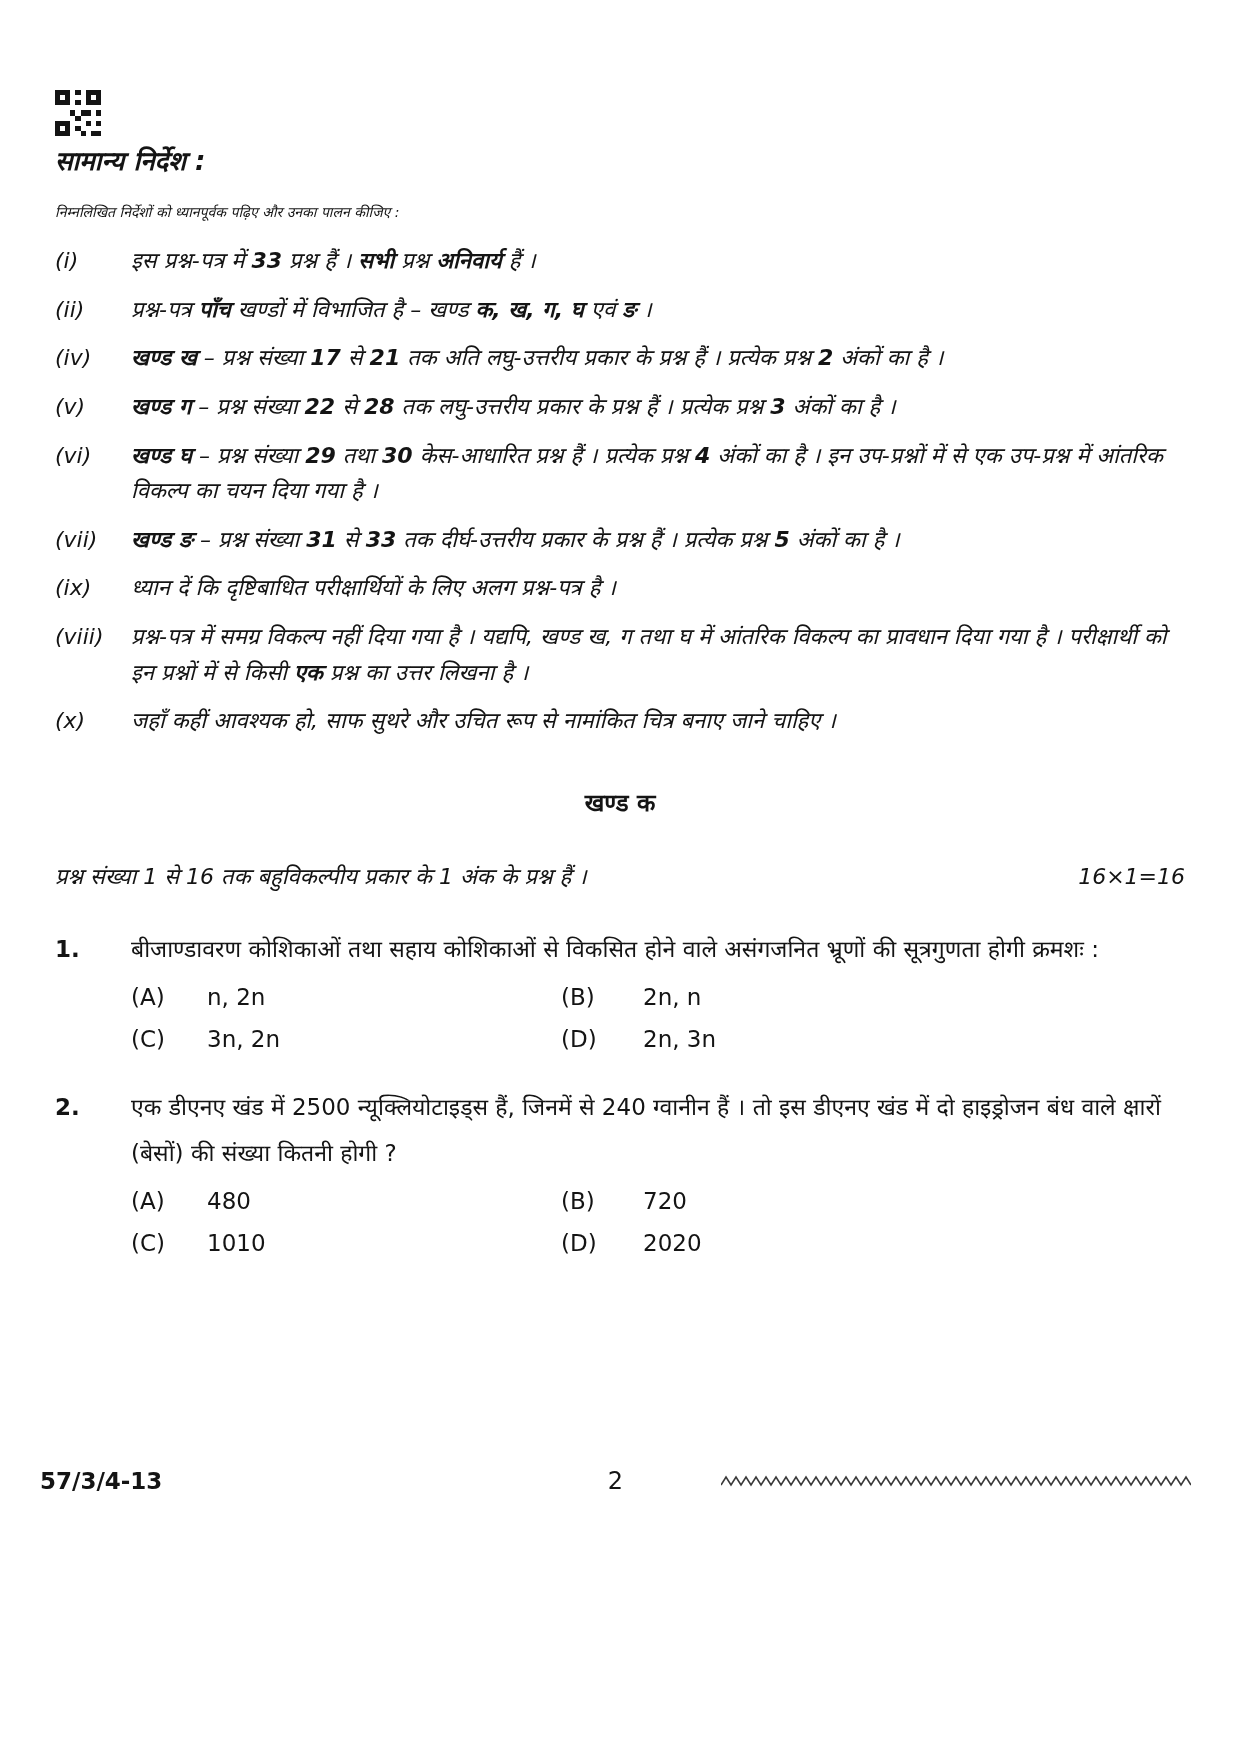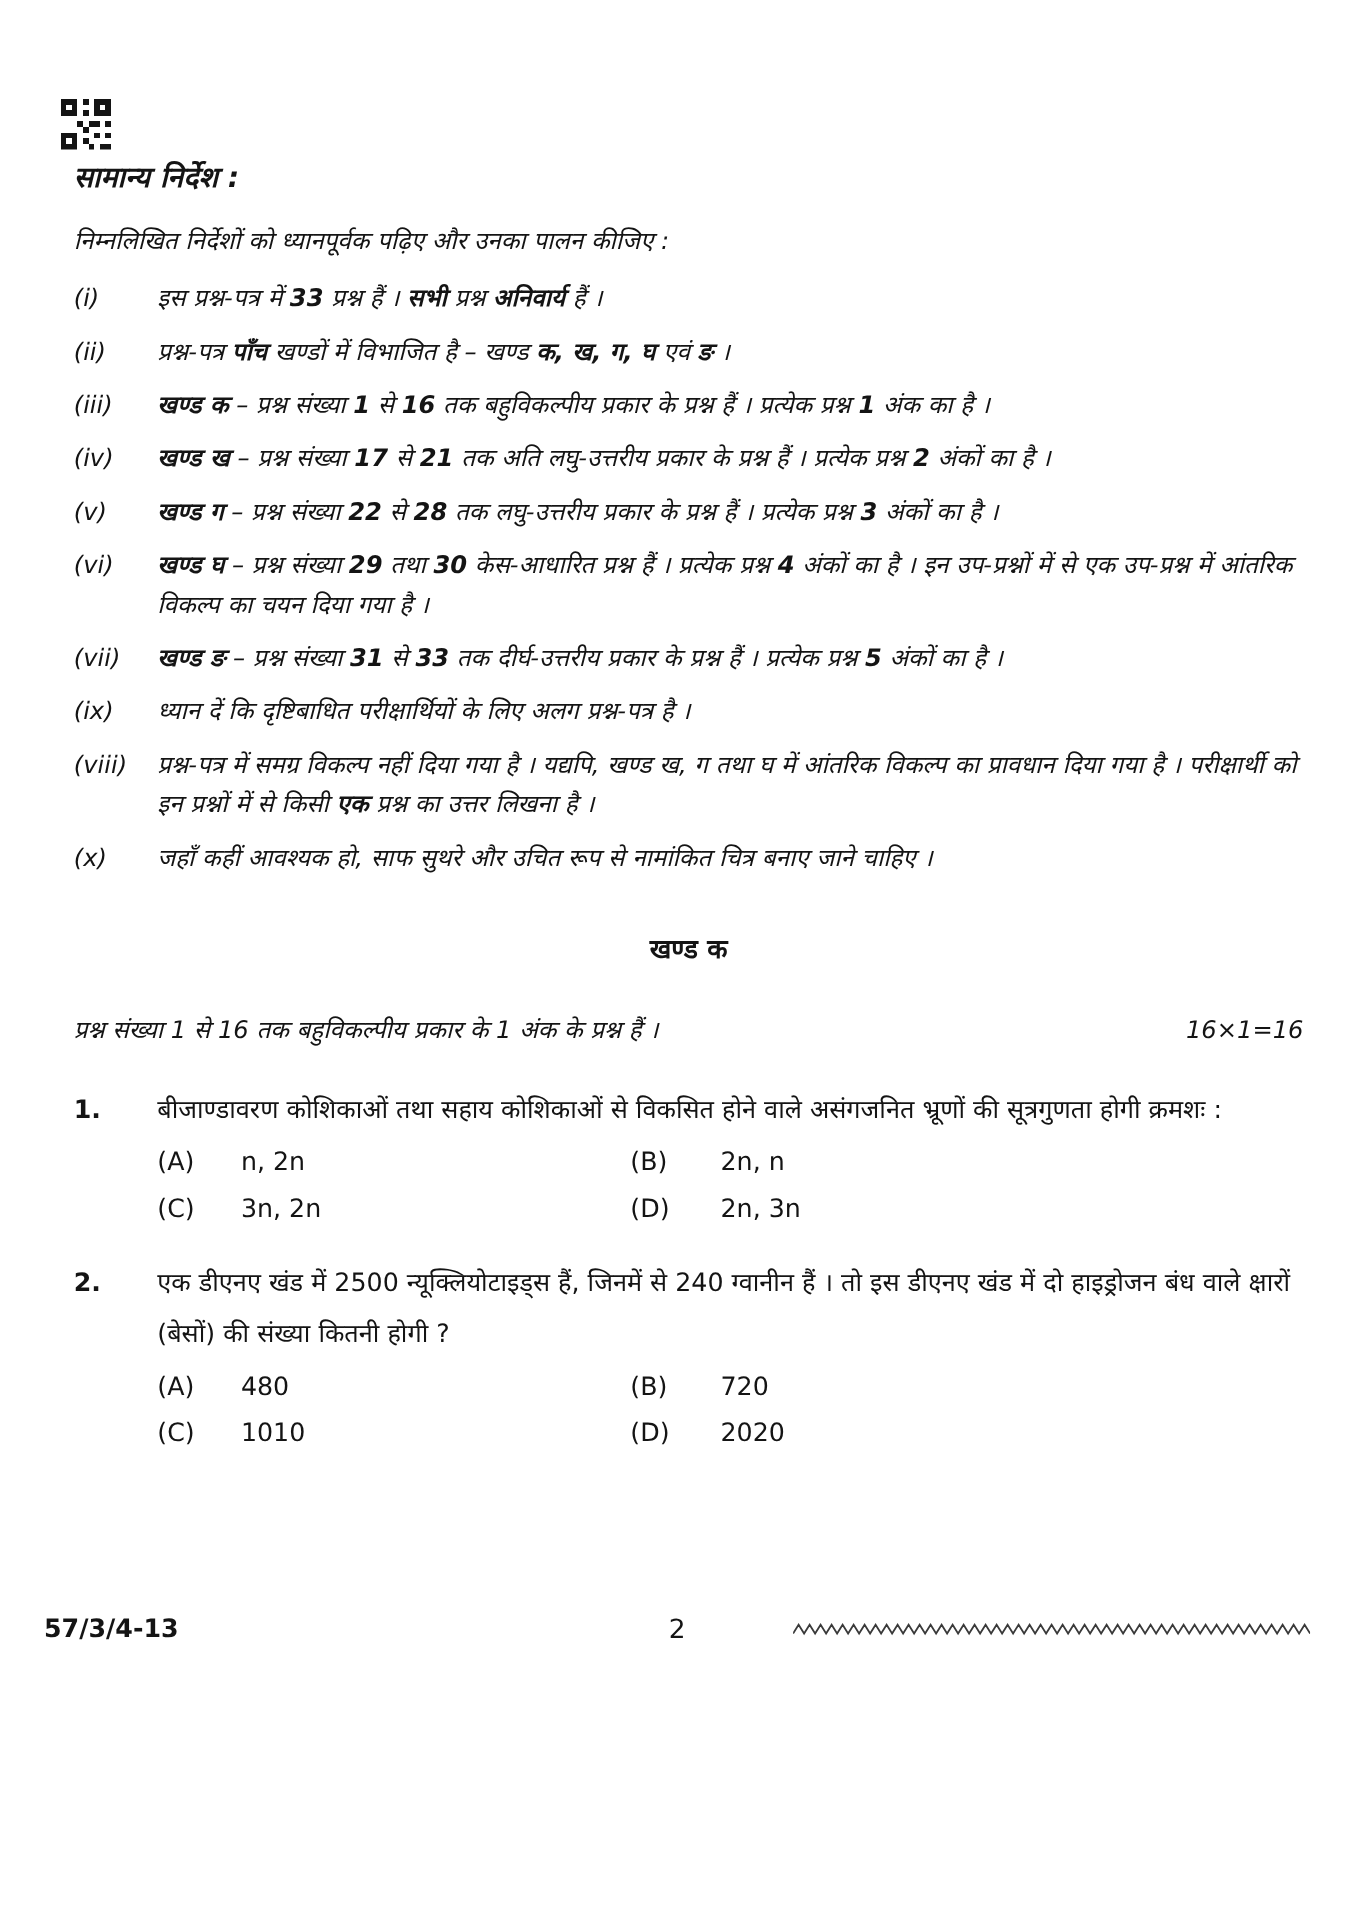--- a/index.html
+++ b/index.html
@@ -3,24 +3,24 @@
 <meta charset="utf-8">
 <style>
   * { margin:0; padding:0; box-sizing:border-box; }
   html,body { background:#d9d9d9; }
   .page {
     position:relative; width:1241px; height:1755px; margin:0 auto;
     background:#ffffff; color:#141414;
     font-family:"DejaVu Sans", sans-serif;
     overflow:hidden;
   }
-  .content { padding:142px 56px 0 55px;margin-left:12px; }
+  .content { padding:142px 56px 0 55px; }
   .qr { position:absolute; left:55px; top:90px; width:46px; height:46px; }
   .gi-head { font-size:26px; font-weight:700; font-style:italic; }
-  .gi-intro { font-size:22px; font-style:italic; margin-top:24px; }
+  .gi-intro { font-size:14px; font-style:italic; margin-top:24px; }
   .inst-list { margin-top:22px; font-style:italic; font-size:22px; }
   .inst-row { display:flex; margin-bottom:13px; line-height:1.62; }
   .inum { width:76px; flex:none; }
   .itext { flex:1; }
   .b { font-weight:700; }
   .section-head { text-align:center; font-size:24px; font-weight:700; margin-top:46px; }
   .note-row { display:flex; justify-content:space-between; align-items:baseline;
               margin-top:42px; font-size:22px; font-style:italic;text-align:center; }
   .questions { margin-top:36px; }
   .question { margin-bottom:32px; font-size:23px; }
@@ -69,24 +69,20 @@
     <p class="gi-intro">निम्नलिखित निर्देशों को ध्यानपूर्वक पढ़िए और उनका पालन कीजिए :</p>
 
     <div class="inst-list" id="inst-list">
         <div class="inst-row">
           <span class="inum">(i)</span>
           <div class="itext"><span>इस प्रश्न-पत्र में </span><span class="b">33</span><span> प्रश्न हैं । </span><span class="b">सभी</span><span> प्रश्न </span><span class="b">अनिवार्य</span><span> हैं ।</span></div>
         </div>
         <div class="inst-row">
           <span class="inum">(ii)</span>
           <div class="itext"><span>प्रश्न-पत्र </span><span class="b">पाँच</span><span> खण्डों में विभाजित है – खण्ड </span><span class="b">क, ख, ग, घ</span><span> एवं </span><span class="b">ङ</span><span> ।</span></div>
-        </div>
-        <div class="inst-row">
-          <span class="inum">(iii)</span>
-          <div class="itext"><span class="b">खण्ड क</span><span> – प्रश्न संख्या </span><span class="b">1</span><span> से </span><span class="b">16</span><span> तक बहुविकल्पीय प्रकार के प्रश्न हैं । प्रत्येक प्रश्न </span><span class="b">1</span><span> अंक का है ।</span></div>
         </div>
         <div class="inst-row">
           <span class="inum">(iv)</span>
           <div class="itext"><span class="b">खण्ड ख</span><span> – प्रश्न संख्या </span><span class="b">17</span><span> से </span><span class="b">21</span><span> तक अति लघु-उत्तरीय प्रकार के प्रश्न हैं । प्रत्येक प्रश्न </span><span class="b">2</span><span> अंकों का है ।</span></div>
         </div>
         <div class="inst-row">
           <span class="inum">(v)</span>
           <div class="itext"><span class="b">खण्ड ग</span><span> – प्रश्न संख्या </span><span class="b">22</span><span> से </span><span class="b">28</span><span> तक लघु-उत्तरीय प्रकार के प्रश्न हैं । प्रत्येक प्रश्न </span><span class="b">3</span><span> अंकों का है ।</span></div>
         </div>
         <div class="inst-row">

